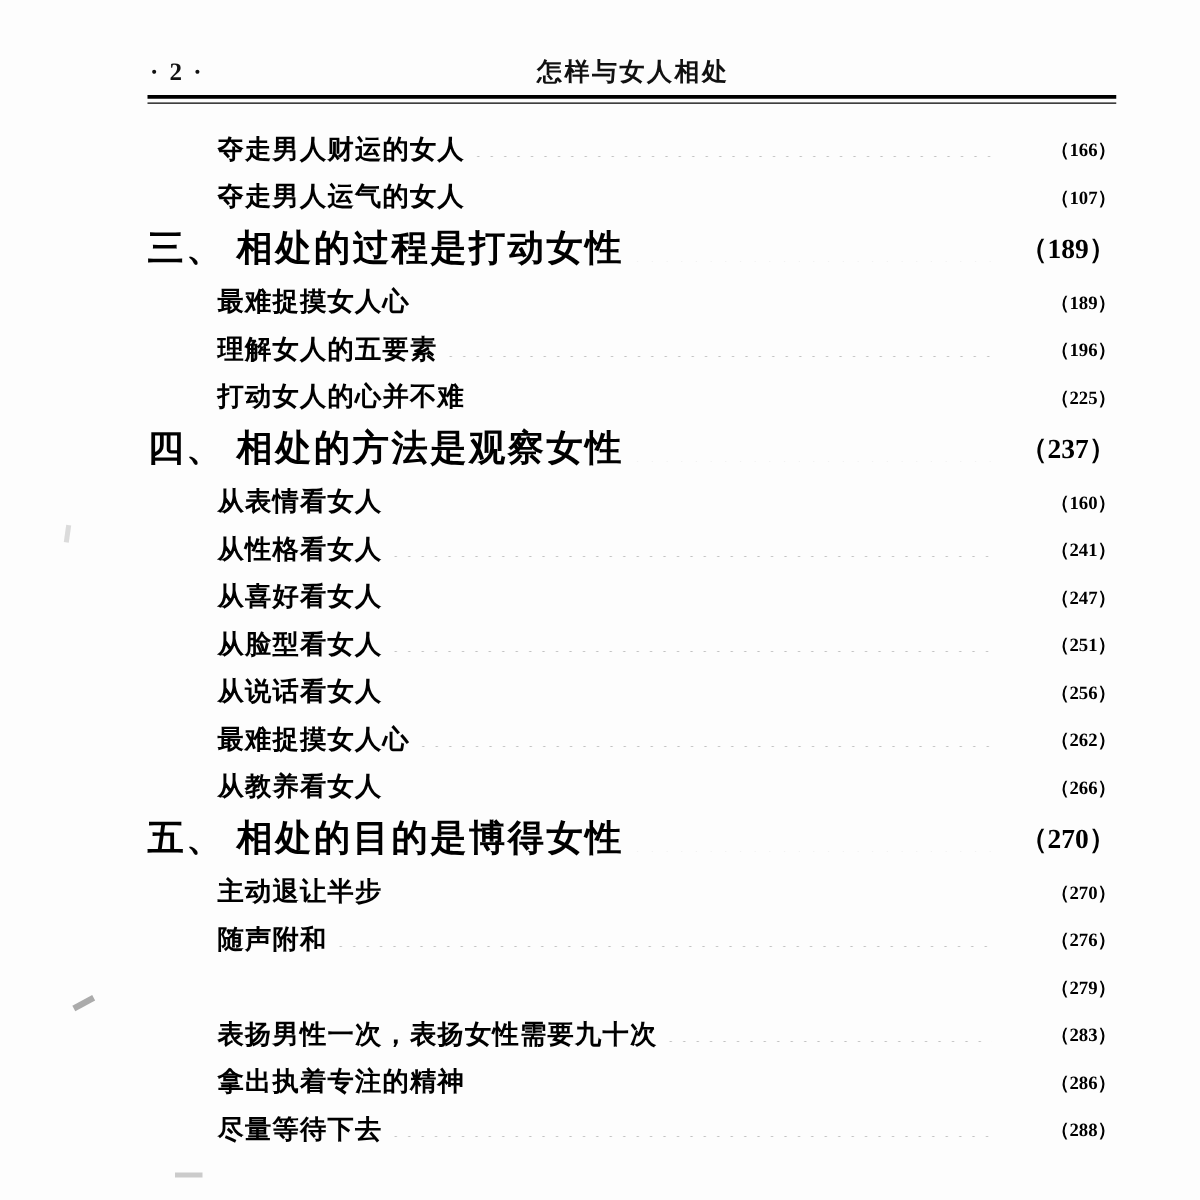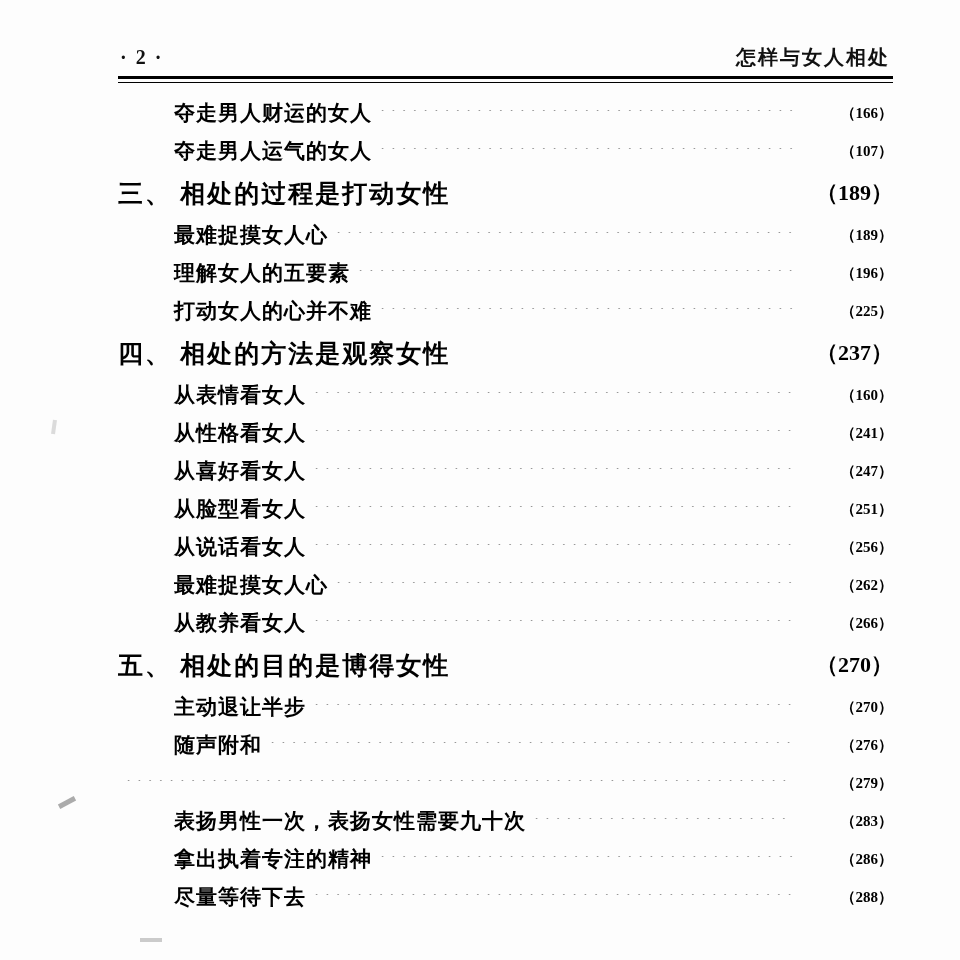--- a/index.html
+++ b/index.html
@@ -31,21 +31,21 @@
   }
   .folio {
     font-size: 20px;
     font-weight: bold;
     letter-spacing: 2px;
     white-space: nowrap;
     color: #111;
   }
   .running-title {
     flex: 1;
-    text-align: right;
+    text-align: center;
     font-size: 20px;
     font-weight: bold;
     letter-spacing: 2px;
     color: #111;
     margin-left: -40px;
   }
   .rule-thick {
     position: absolute;
     left: 118px;
     top: 76px;
@@ -64,36 +64,36 @@
 
   
   .toc {
     position: absolute;
     left: 118px;
     top: 96px;
     width: 775px;
   }
   .toc-row {
     display: flex;
-    align-items: center;
+    align-items: flex-end;
     height: 38px;
   }
   .toc-row.section {
     height: 46px;
   }
   .entry-label {
     font-size: 21px;
     font-weight: bold;
     white-space: nowrap;
     letter-spacing: 1px;
     line-height: 1;
     padding-bottom: 4px;
   }
   .toc-row.section .entry-label {
-    font-size: 25px;
+    font-size: 29px;
     letter-spacing: 2px;
   }
   .indent-1 { padding-left: 56px; }
   .indent-0 { padding-left: 0px; }
 
   .leader {
     flex: 1;
     position: relative;
     height: 1px;
     margin: 0 8px 9px 8px;

